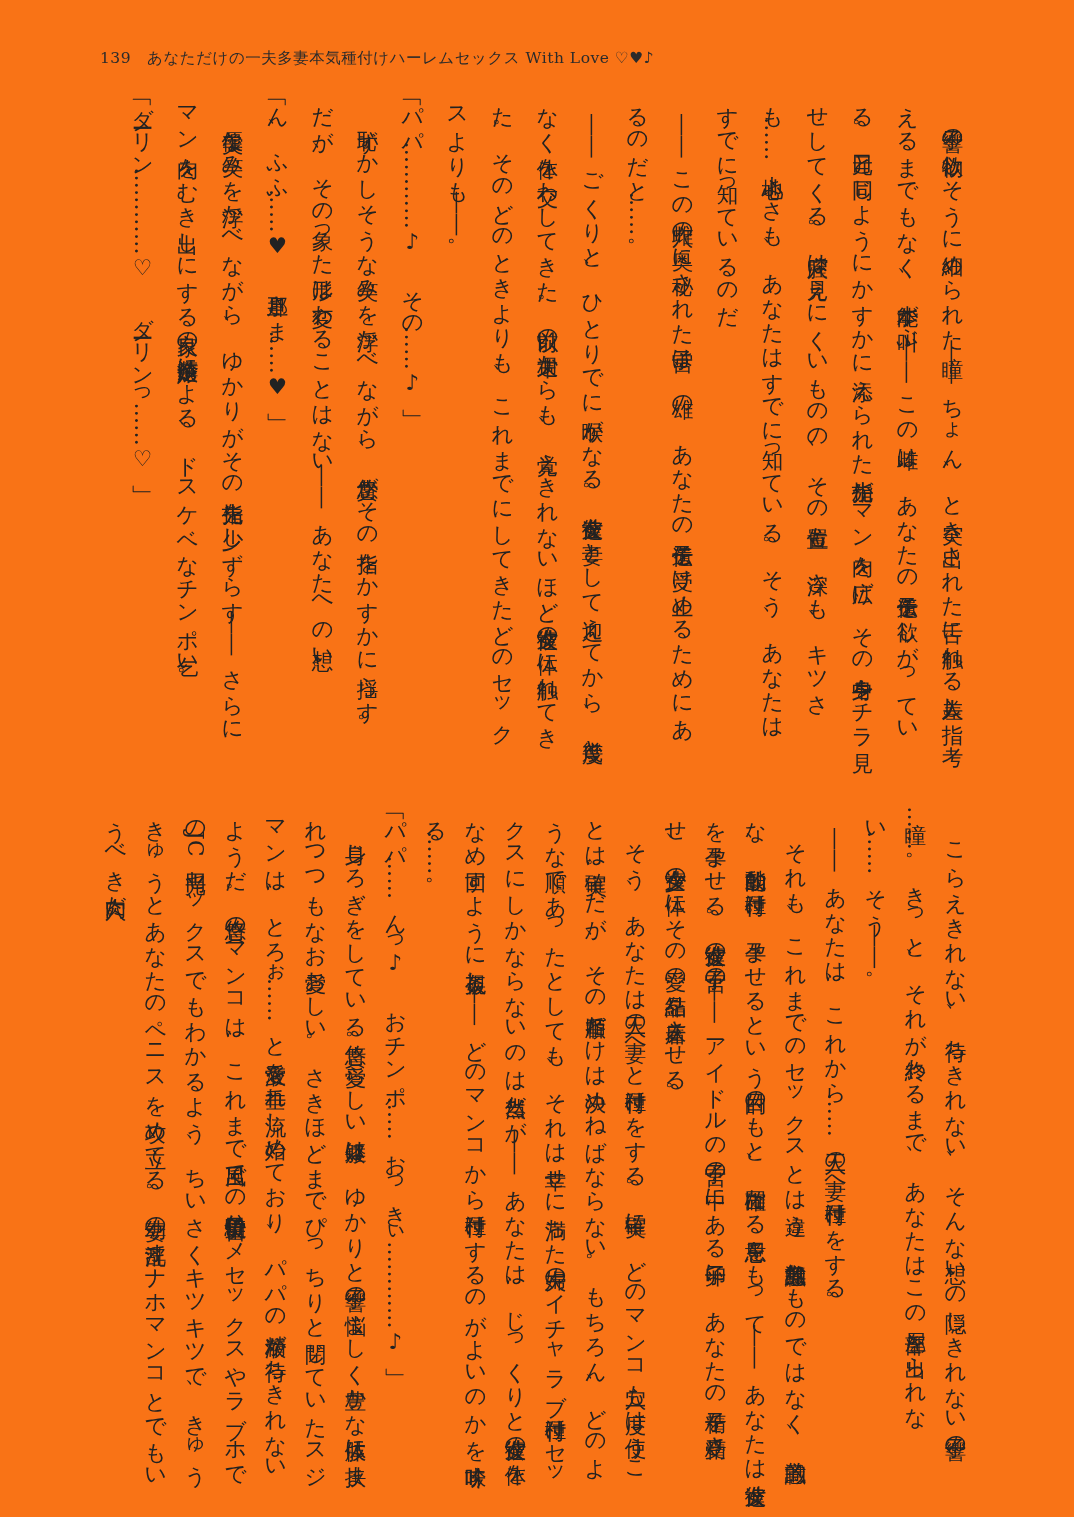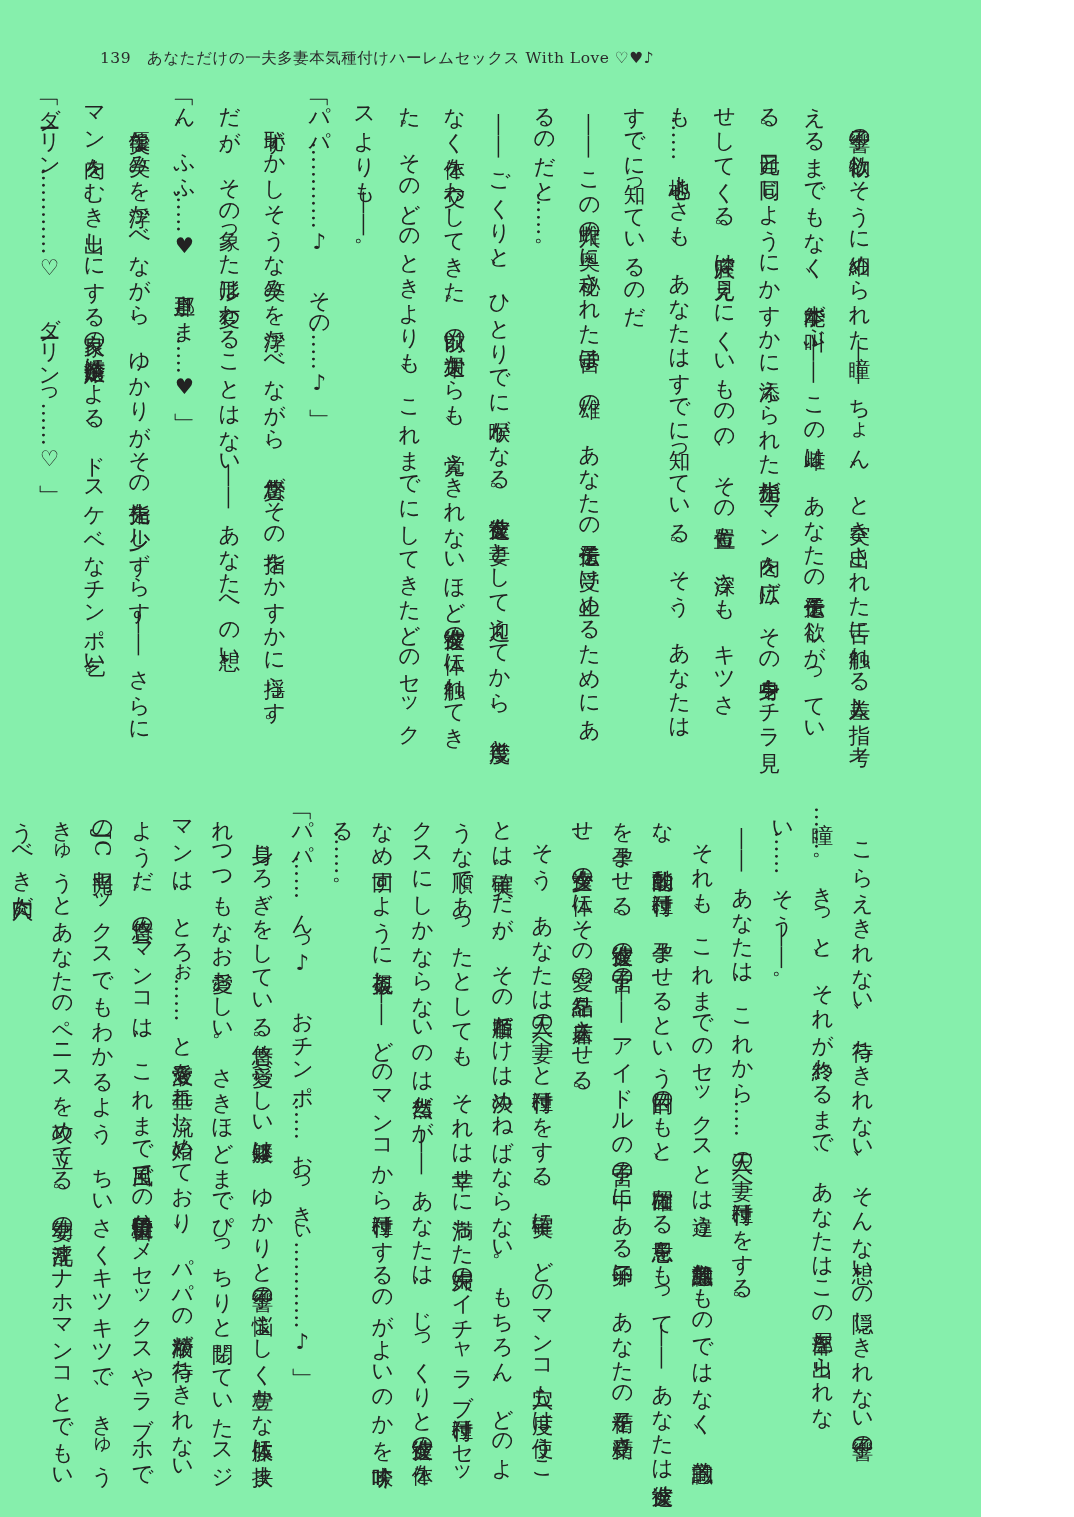--- a/index.html
+++ b/index.html
@@ -7,23 +7,23 @@
     padding: 0;
   }
   body {
     width: 1074px;
     height: 1517px;
     background: #ffffff;
     font-family: "DejaVu Serif", "Liberation Serif", serif;
   }
   .page {
     position: relative;
-    width: 981px;
+    width: 1074px;
     height: 1517px;
-    background: #86efac;
+    background: #f97316;
     overflow: hidden;
     color: #222222;
   }
   .running-header {
     position: absolute;
     left: 100px;
     top: 48px;
     font-size: 15.5px;
     letter-spacing: 0.5px;
     color: #2b2b2b;

